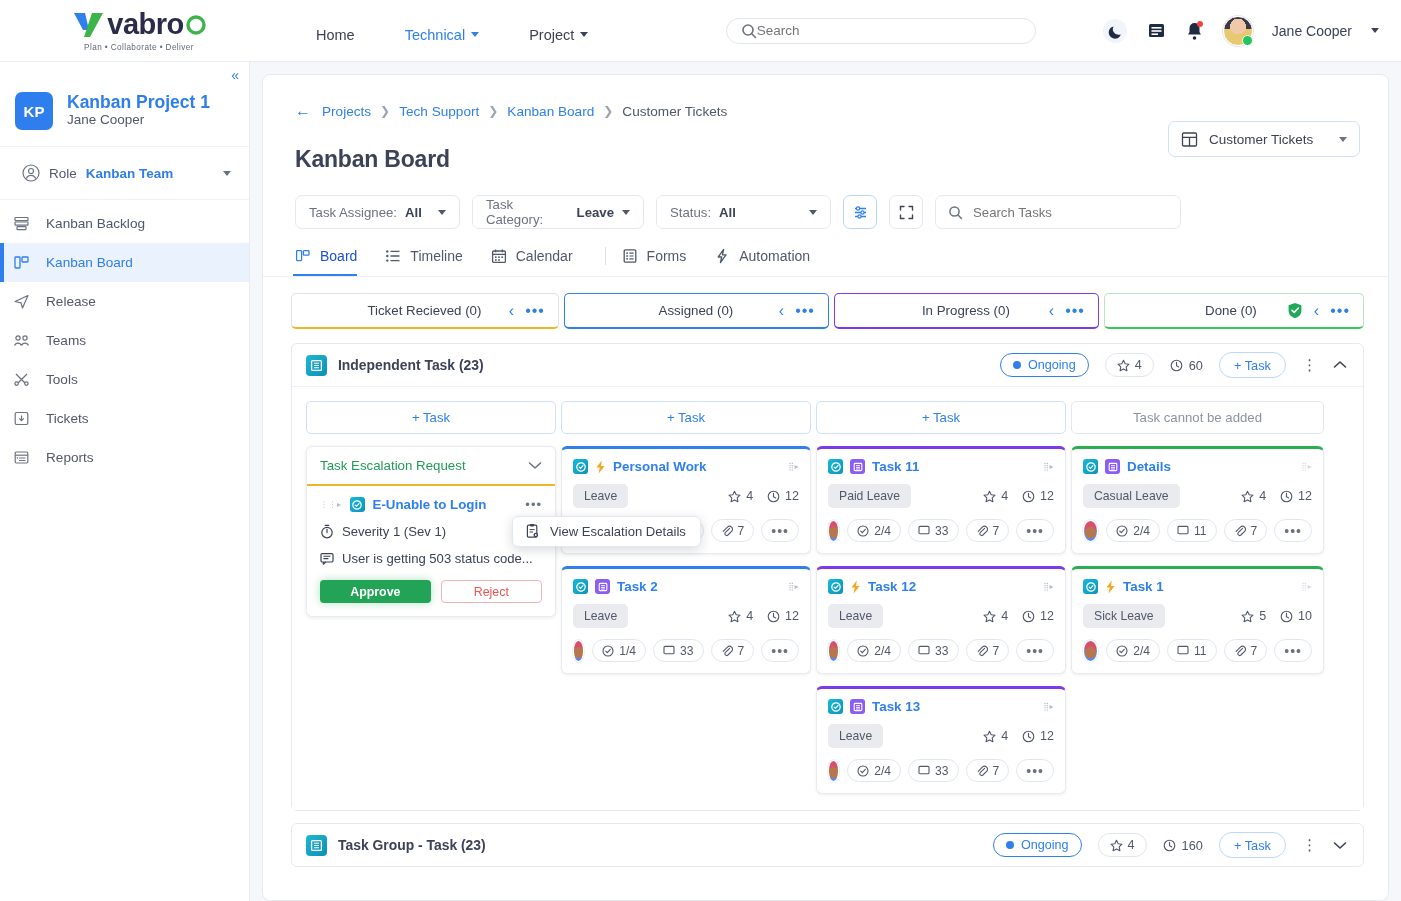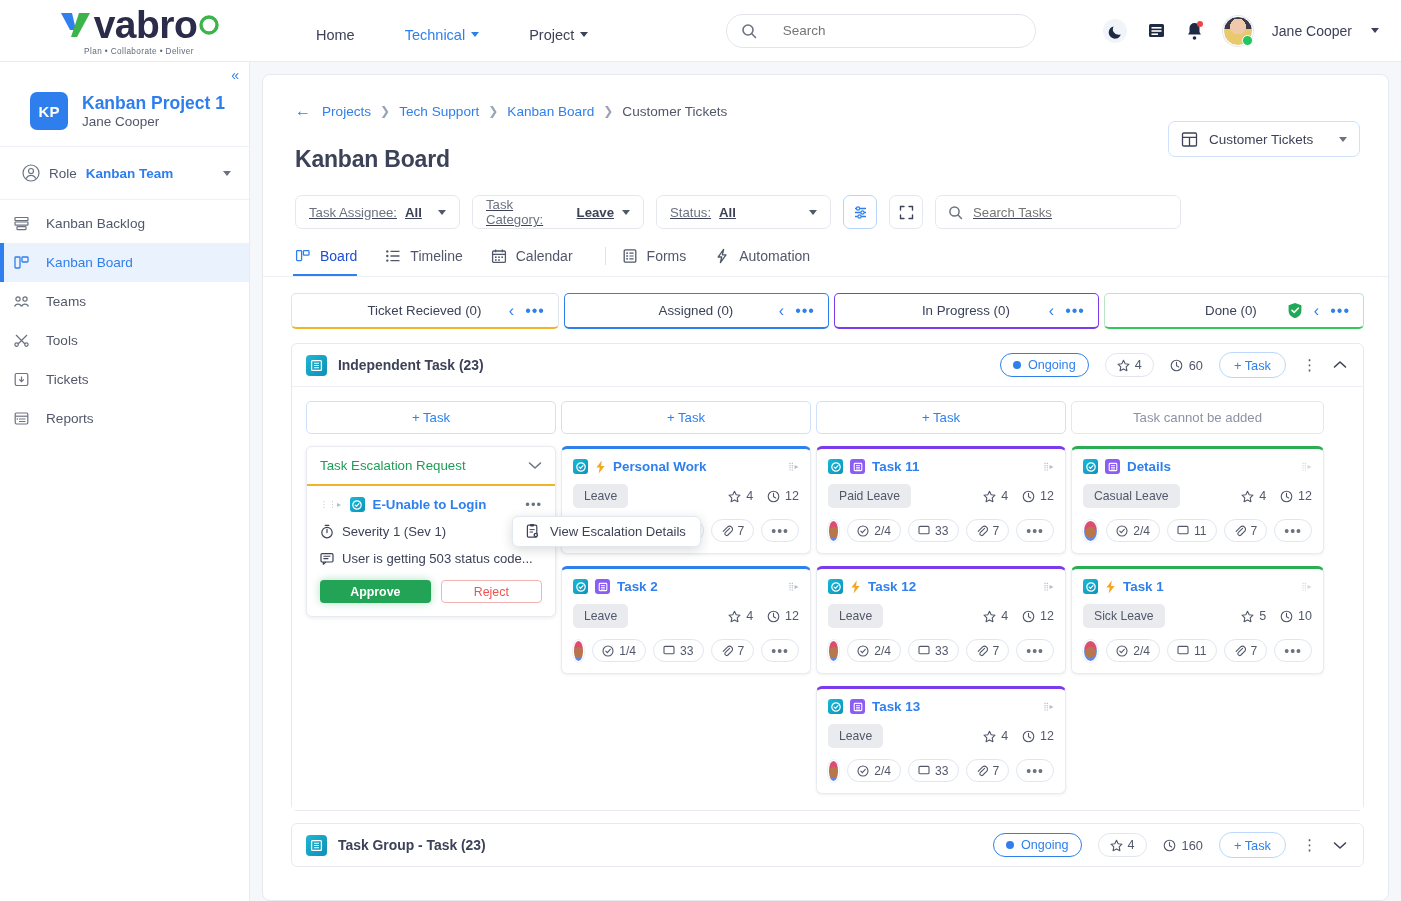--- a/index.html
+++ b/index.html
@@ -14,45 +14,45 @@
 
   
   .topbar {
     position: absolute; top:0; left:0; width:1401px; height:62px;
     background:#fff; border-bottom:1px solid #e8ebf0;
     display:flex; align-items:center;
   }
   .logo-wrap { width:258px; display:flex; flex-direction:column; align-items:center; justify-content:center; padding-left:20px;}
   .logo-row { display:flex; align-items:center; gap:1px; }
   .logo-check { width:34px; height:30px; position:relative; }
-  .logo-text { font-size:39px; font-weight:bold; color:#2b2b4a; letter-spacing:-0.5px; line-height:1;text-align:right; }
+  .logo-text { font-size:29px; font-weight:bold; color:#2b2b4a; letter-spacing:-0.5px; line-height:1;text-align:right; }
   .logo-tag { font-size:8.2px; color:#5f6b7a; letter-spacing:0.4px; margin-top:3px; }
   .nav { display:flex; align-items:flex-end; gap:50px; margin-left:58px;margin-top:8px; }
   .nav-item { font-size:14.5px; color:#3c4257; cursor:pointer; display:flex; align-items:center; gap:6px; }
   .nav-item.active { color:#2f80ed; }
   .caret { width:0;height:0;border-left:4.5px solid transparent;border-right:4.5px solid transparent;border-top:5.5px solid currentColor; display:inline-block; }
   .search-global {
-    margin-left:auto; width:310px; height:34px; border:1px solid #e2e6ec; border-radius:20px;
-    display:flex; align-items:center; gap:26px; padding:0 14px; background:#fff;
+    margin-left:auto; width:310px; height:26px; border:1px solid #e2e6ec; border-radius:20px;
+    display:flex; align-items:center; gap:0; padding:0 14px; background:#fff;
   }
   .search-global input { border:none; outline:none; font-size:13.5px; color:#6b7280; width:100%; font-family:inherit; background:transparent;}
   .topright { display:flex; align-items:center; gap:19px; margin-left:66px; margin-right:22px; }
   .icon-btn { cursor:pointer; display:flex; align-items:center; justify-content:center; position:relative; }
   .avatar-sm { width:30px;height:30px;border-radius:50%; position:relative; overflow:visible;
      background: radial-gradient(circle at 50% 34%, #f0c9a8 0 34%, transparent 34%),
                  linear-gradient(#3a3a4a 0 42%, #e8c96f 42% 100%); border:1.5px solid #fff; box-shadow:0 0 0 1px #e3e7ee;}
   .avatar-sm::after { content:""; position:absolute; right:-1px; bottom:-1px; width:9px;height:9px;border-radius:50%;background:#22c55e;border:1.5px solid #fff;}
   .user-name { font-size:14px; color:#3c4257; }
   .dot-red { position:absolute; top:0px; right:1px; width:6px;height:6px;border-radius:50%; background:#ef4444; }
 
   
   .sidebar { position:absolute; top:62px; left:0; width:250px; height:839px; background:#fff; border-right:1px solid #e8ebf0; }
   .collapse-row { height:26px; display:flex; justify-content:flex-end; align-items:center; padding-right:12px; }
   .collapse-ic { color:#2f80ed; font-size:14px; cursor:pointer; letter-spacing:-2px;}
-  .proj-row { display:flex; align-items:center; gap:14px; padding:4px 0 16px 30px; border-bottom:1px solid #eef1f5; }
+  .proj-row { display:flex; gap:14px; padding:4px 0 16px 15px; border-bottom:1px solid #eef1f5; }
   .proj-badge { width:38px;height:38px;border-radius:7px;background:#2f7eed;color:#fff;font-size:15px;font-weight:bold;display:flex;align-items:center;justify-content:center;}
   .proj-name { font-size:17.5px; font-weight:bold; color:#2f7eed; line-height:1.15; }
   .proj-owner { font-size:13.5px; color:#51586a; }
   .role-row { height:53px; display:flex; align-items:center; gap:9px; padding:0 18px 0 22px; border-bottom:1px solid #eef1f5; cursor:pointer;}
   .role-label { font-size:13.5px; color:#51586a; }
   .role-value { font-size:13.5px; color:#2f7eed; font-weight:bold; }
   .role-caret { margin-left:auto; color:#6b7280; }
   .side-list { padding-top:4px; }
   .side-item { height:39px; display:flex; align-items:center; gap:16px; padding-left:12px; font-size:13.6px; color:#51586a; cursor:pointer; position:relative;}
   .side-item.active { background:#eaf2fe; color:#2f7eed; }
@@ -69,21 +69,21 @@
   .crumb-cur { color:#51586a; }
   .back-arrow { color:#2f80ed; font-size:16px; margin-right:2px; cursor:pointer; }
 
   .ct-select { position:absolute; right:28px; top:46px; width:192px; height:36px; border:1px solid #cfe0fa; border-radius:7px;
       display:flex; align-items:center; gap:11px; padding:0 12px; background:#fff; cursor:pointer; }
   .ct-select .lbl { font-size:13.5px; color:#3c4257; }
   .ct-select .car { margin-left:auto; color:#6b7280; }
 
   .page-title { font-size:23px; font-weight:bold; color:#3c4257; padding:26px 0 0 32px; letter-spacing:-0.2px;}
 
-  .filters { display:flex; align-items:center; gap:12px; padding:22px 0 0 32px;text-decoration:underline; }
+  .filters { display:flex; align-items:center; gap:12px; padding:22px 0 0 32px; }
   .fchip { height:34px; border:1px solid #e4e8ee; border-radius:7px; display:flex; align-items:center; gap:8px; padding:0 13px; background:#fff; cursor:pointer; font-size:13.2px;}
   .fchip .k { color:#6b7280; }
   .fchip .v { color:#3c4257; font-weight:bold; }
   .fchip .sp { margin-left:auto; }
   .fchip.w1 { width:165px; } .fchip.w2 { width:172px; } .fchip.w3 { width:177px; } .fchip.w4 { width:175px; }
   .sqbtn { width:34px;height:34px;border:1px solid #e4e8ee;border-radius:7px;display:flex;align-items:center;justify-content:center;cursor:pointer;background:#fff;}
   .sqbtn.sel { border-color:#b9d4fb; }
   .search-tasks { width:246px;height:34px;border:1px solid #e4e8ee;border-radius:7px;display:flex;align-items:center;gap:10px;padding:0 12px;background:#fff;}
   .search-tasks input { border:none;outline:none;font-size:13.2px;color:#3b82f6;width:100%;font-family:inherit;background:transparent;}
 
@@ -286,20 +286,28 @@
       <div class="side-item active">
         <span class="side-ic">
           <svg width="17" height="17" viewBox="0 0 17 17">
               <rect x="2" y="3" width="5" height="11" rx="0.8" fill="none" stroke="#2f7eed" stroke-width="1.3"></rect>
               <rect x="9" y="3" width="6" height="5" rx="0.8" fill="none" stroke="#2f7eed" stroke-width="1.3"></rect>
             </svg>
         </span>
         <span>Kanban Board</span>
       </div>
 
+      <div class="side-item">
+        <span class="side-ic">
+          <svg width="17" height="17" viewBox="0 0 17 17">
+              <path d="M2 8.5 L15 2.5 L9.5 15 L8 9.8 Z" fill="none" stroke="#6b7280" stroke-width="1.2" stroke-linejoin="round"></path>
+            </svg>
+        </span>
+        <span>Release</span>
+      </div>
 
       <div class="side-item">
         <span class="side-ic">
           <svg width="17" height="17" viewBox="0 0 17 17">
               <circle cx="5" cy="6" r="2.1" fill="none" stroke="#6b7280" stroke-width="1.2"></circle>
               <circle cx="12" cy="6" r="2.1" fill="none" stroke="#6b7280" stroke-width="1.2"></circle>
               <path d="M1.6 13.5a3.6 3.6 0 0 1 6.8 0M8.6 13.5a3.6 3.6 0 0 1 6.8 0" fill="none" stroke="#6b7280" stroke-width="1.2"></path>
             </svg>
         </span>
         <span>Teams</span>

